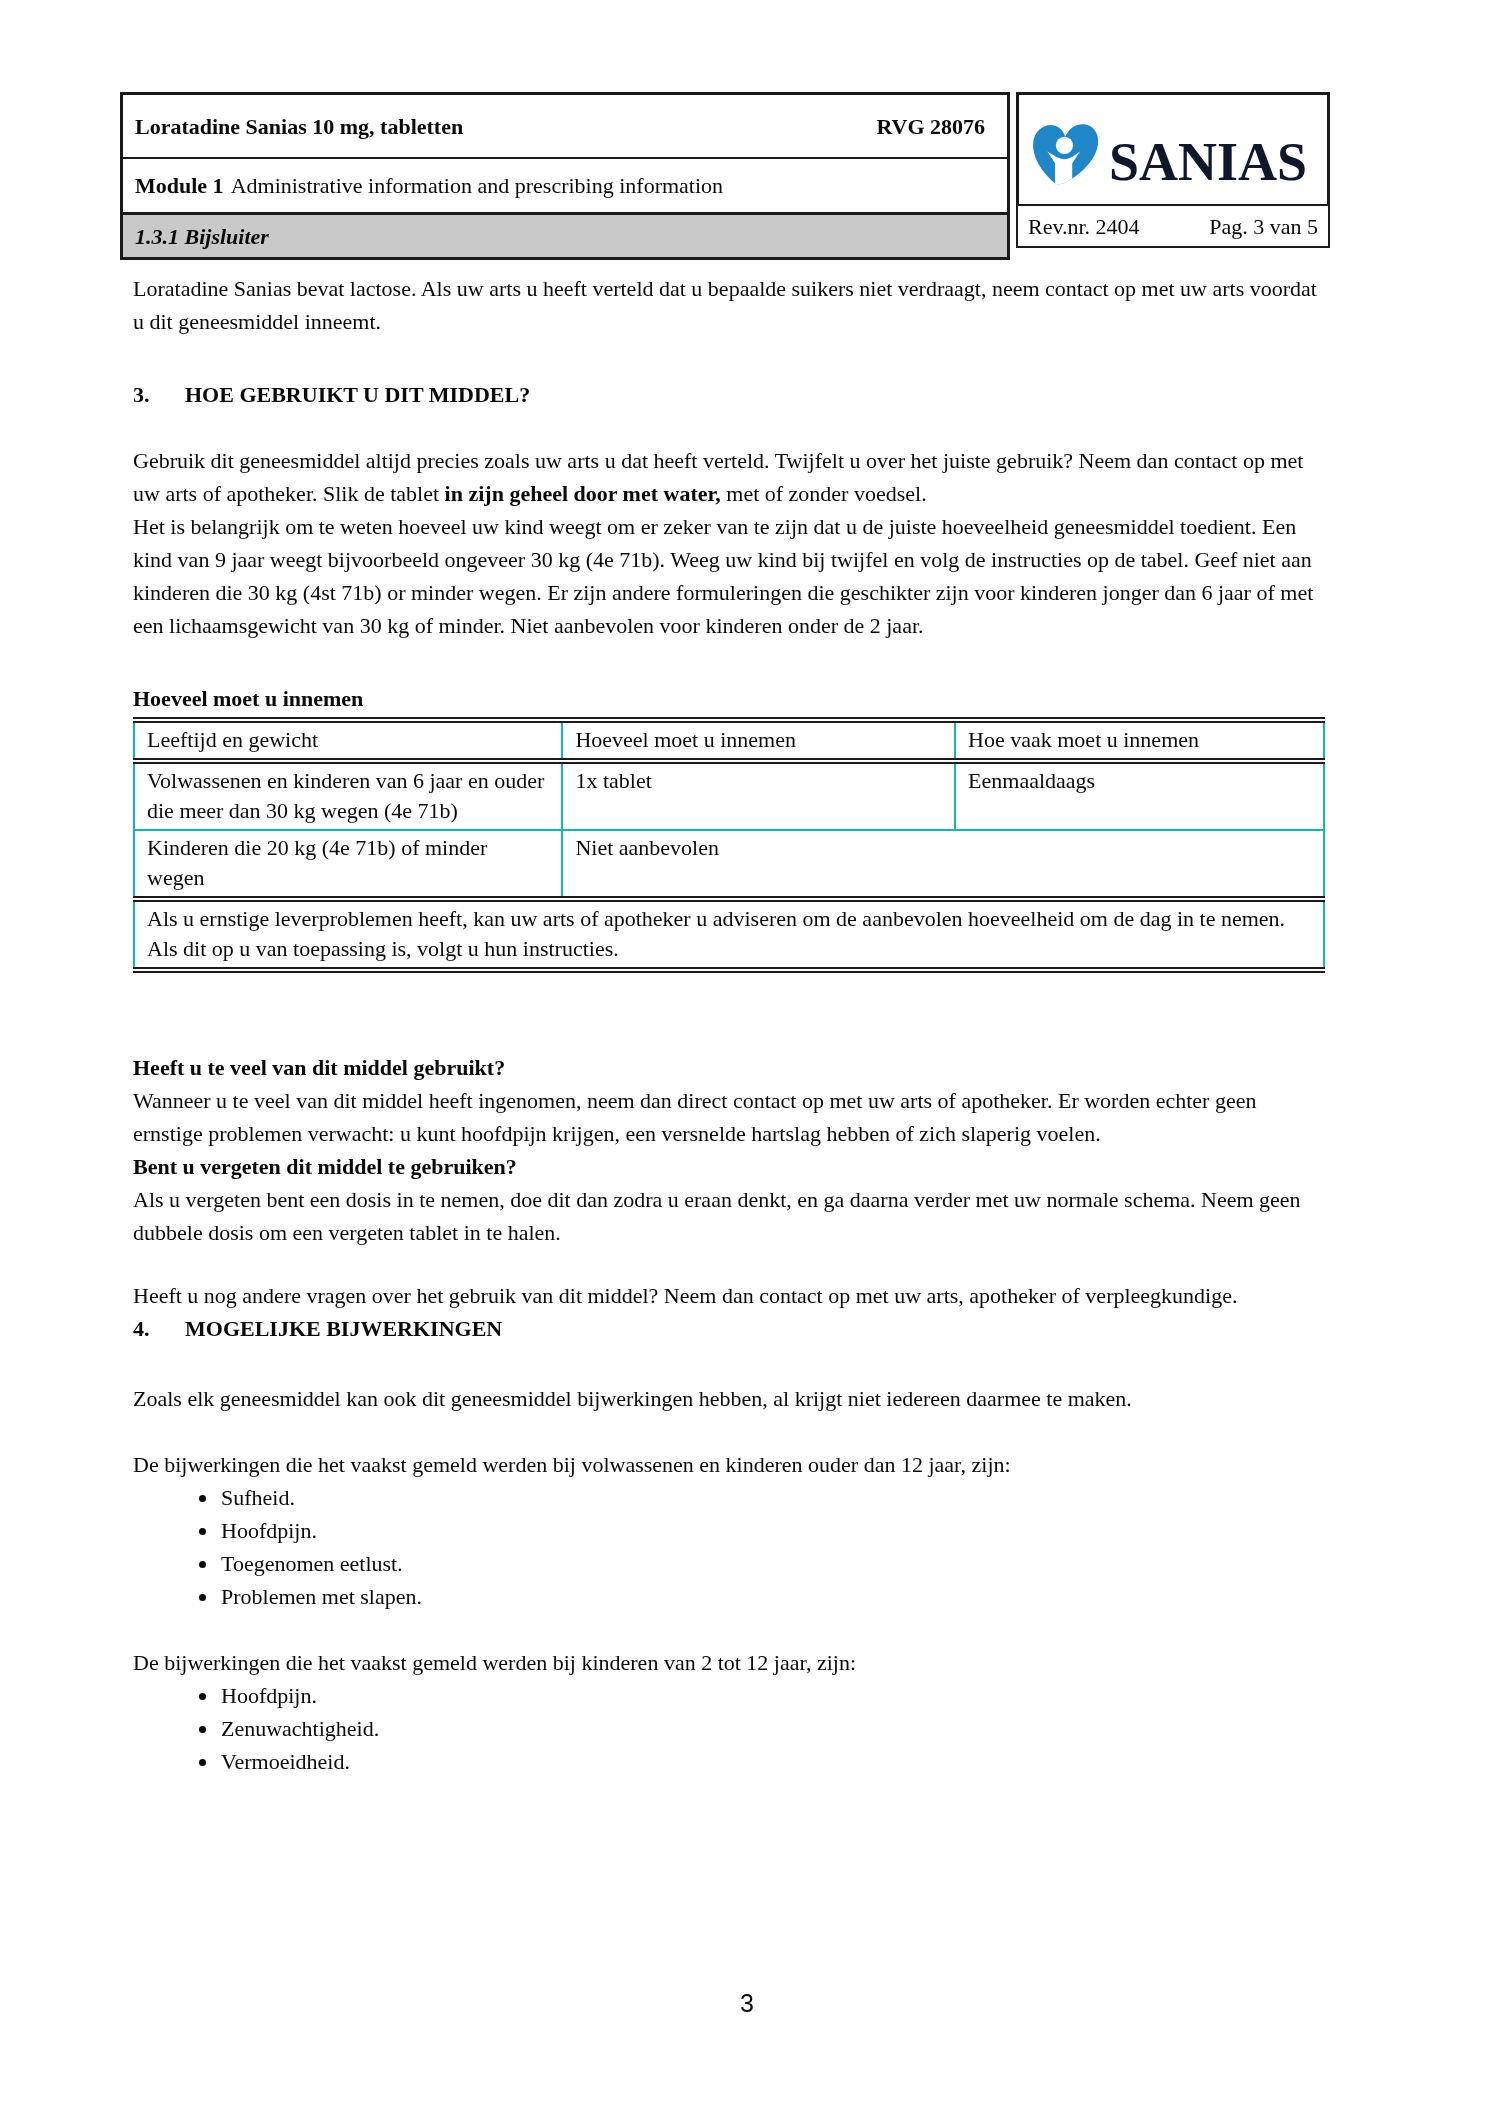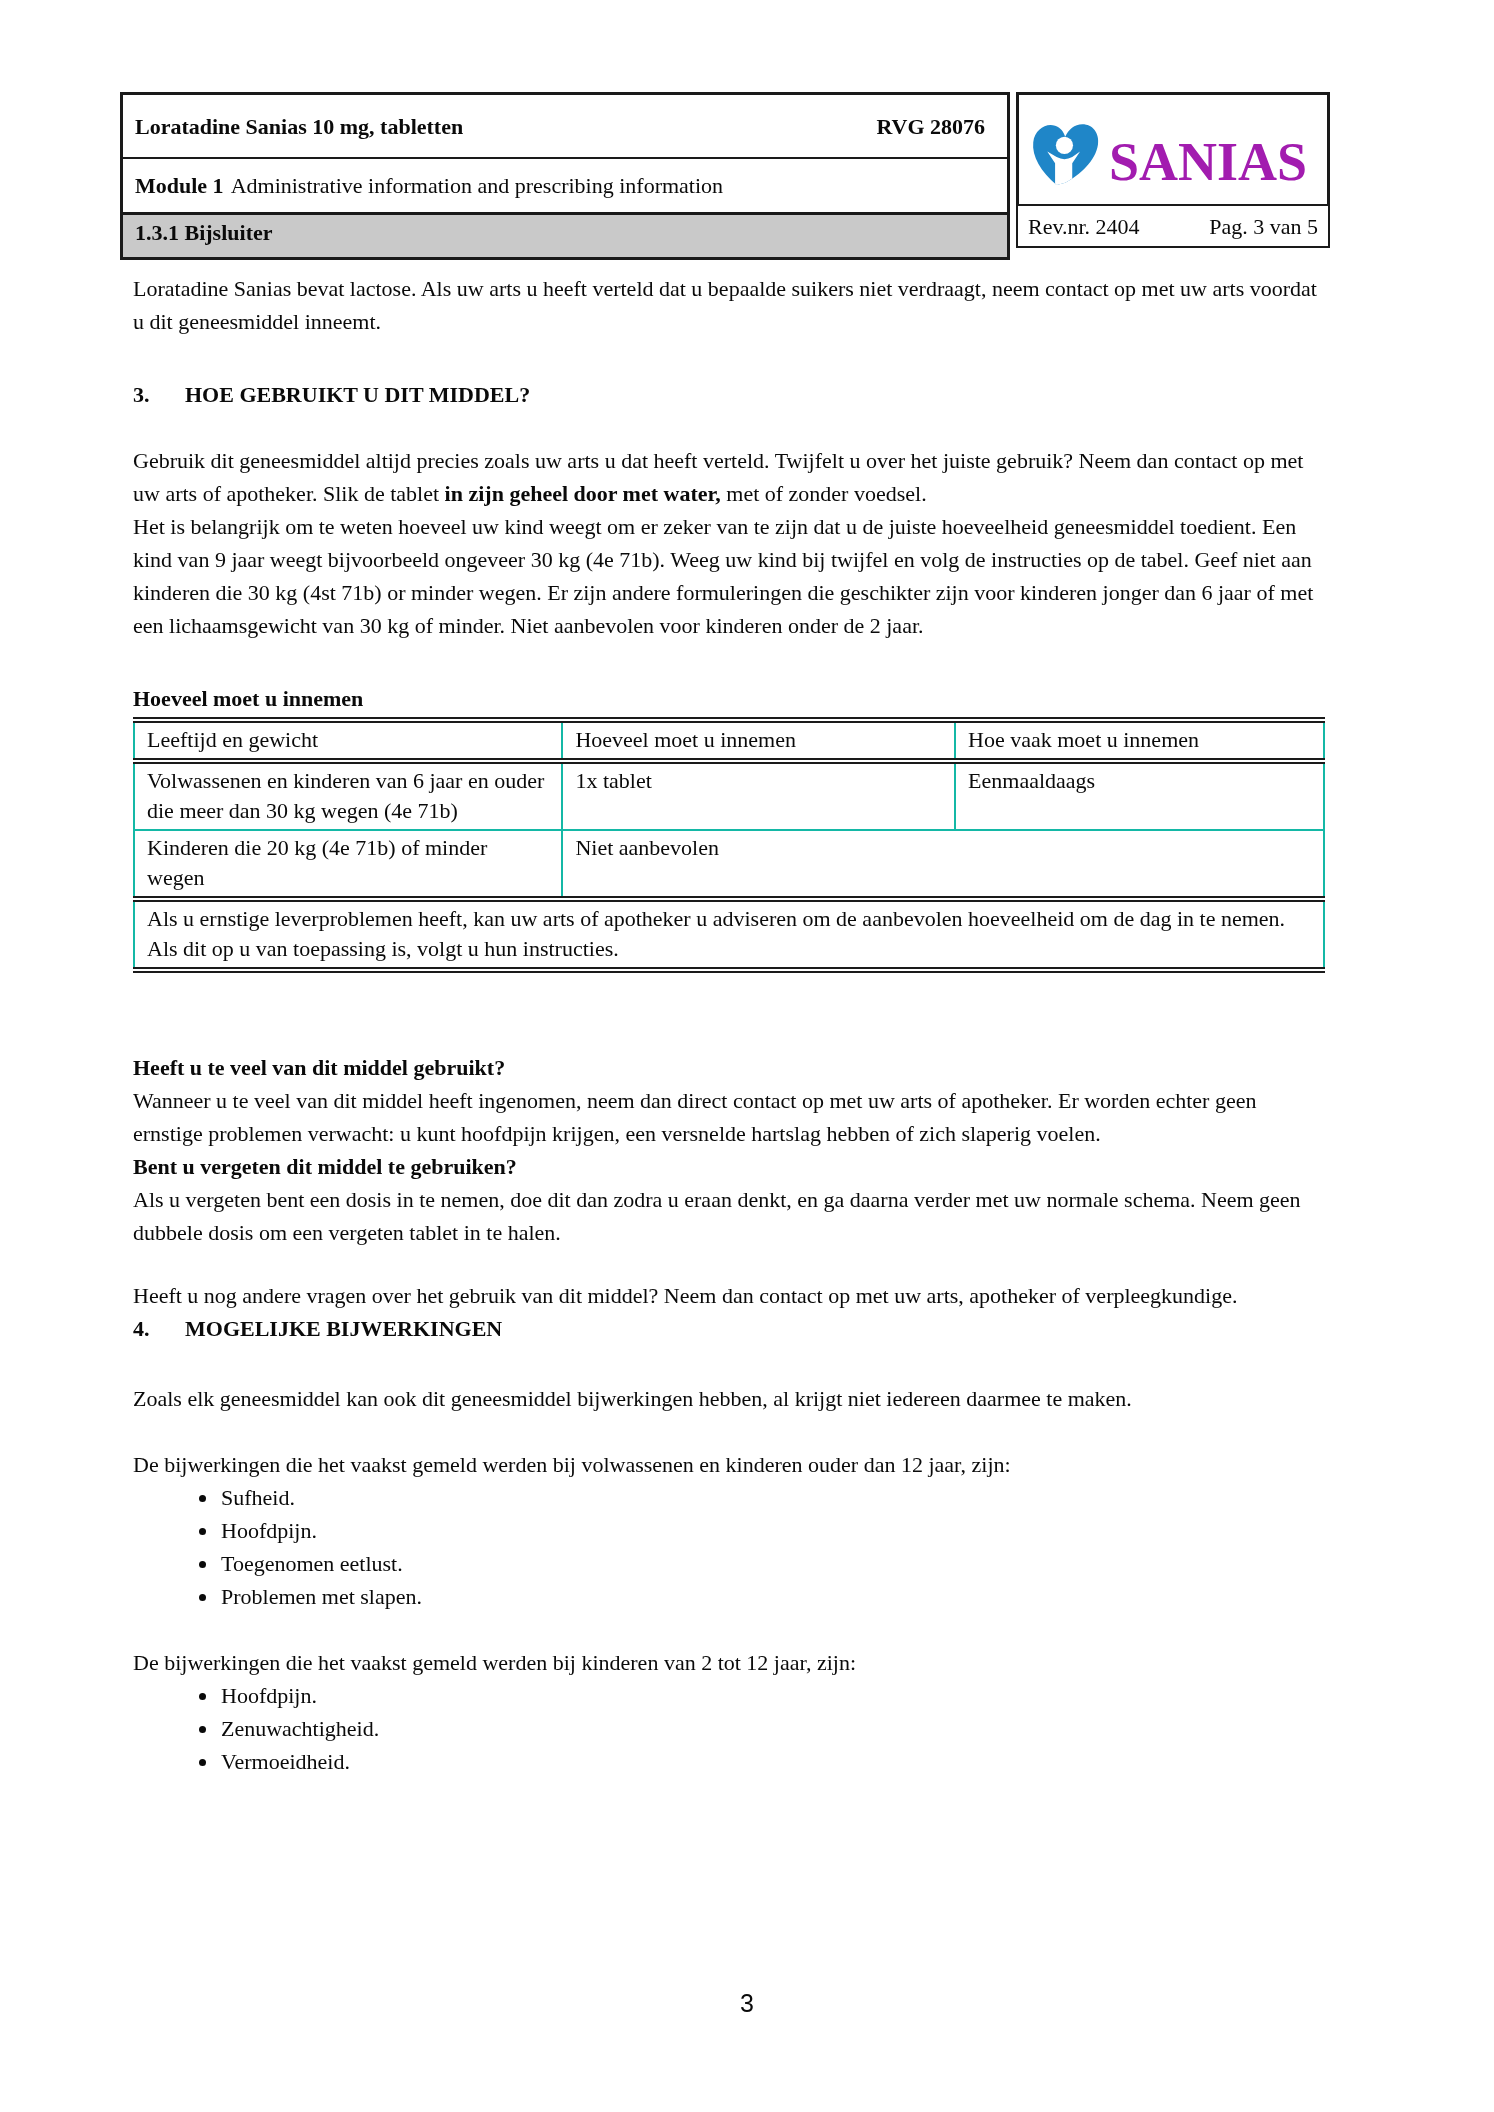--- a/index.html
+++ b/index.html
@@ -41,24 +41,25 @@
     height: 56px;
     display: flex;
     align-items: center;
     padding: 0 12px;
     border-bottom: 3px solid #1a1a1a;
   }
   .hdr-row2 .b { font-weight: bold; margin-right: 7px; }
   .hdr-row3 {
     height: 42px;
     display: flex;
-    align-items: flex-start;
+    align-items: center;
     padding: 1px 12px;
     background: #c9c9c9;
     font-weight: bold;
+    font-style: italic;
   }
   .hdr-right {
     width: 314px;
     display: flex;
     flex-direction: column;
   }
   .logo-cell {
     height: 114px;
     border: 3px solid #1a1a1a;
     border-bottom: 2px solid #1a1a1a;
@@ -67,21 +68,21 @@
     justify-content: flex-start;
     padding: 6px 8px 6px 8px;
     gap: 4px;
     background: #fff;
   }
   .logo-word {
     font-family: "Liberation Serif", serif;
     font-weight: bold;
     font-size: 54px;
     letter-spacing: 0px;
-    color: #a21caf;
+    color: #0f172a;
     line-height: 1;
     margin-top: 24px;
   }
   .rev-cell {
     height: 42px;
     border: 2px solid #1a1a1a;
     border-top: none;
     display: flex;
     align-items: center;
     justify-content: space-between;

